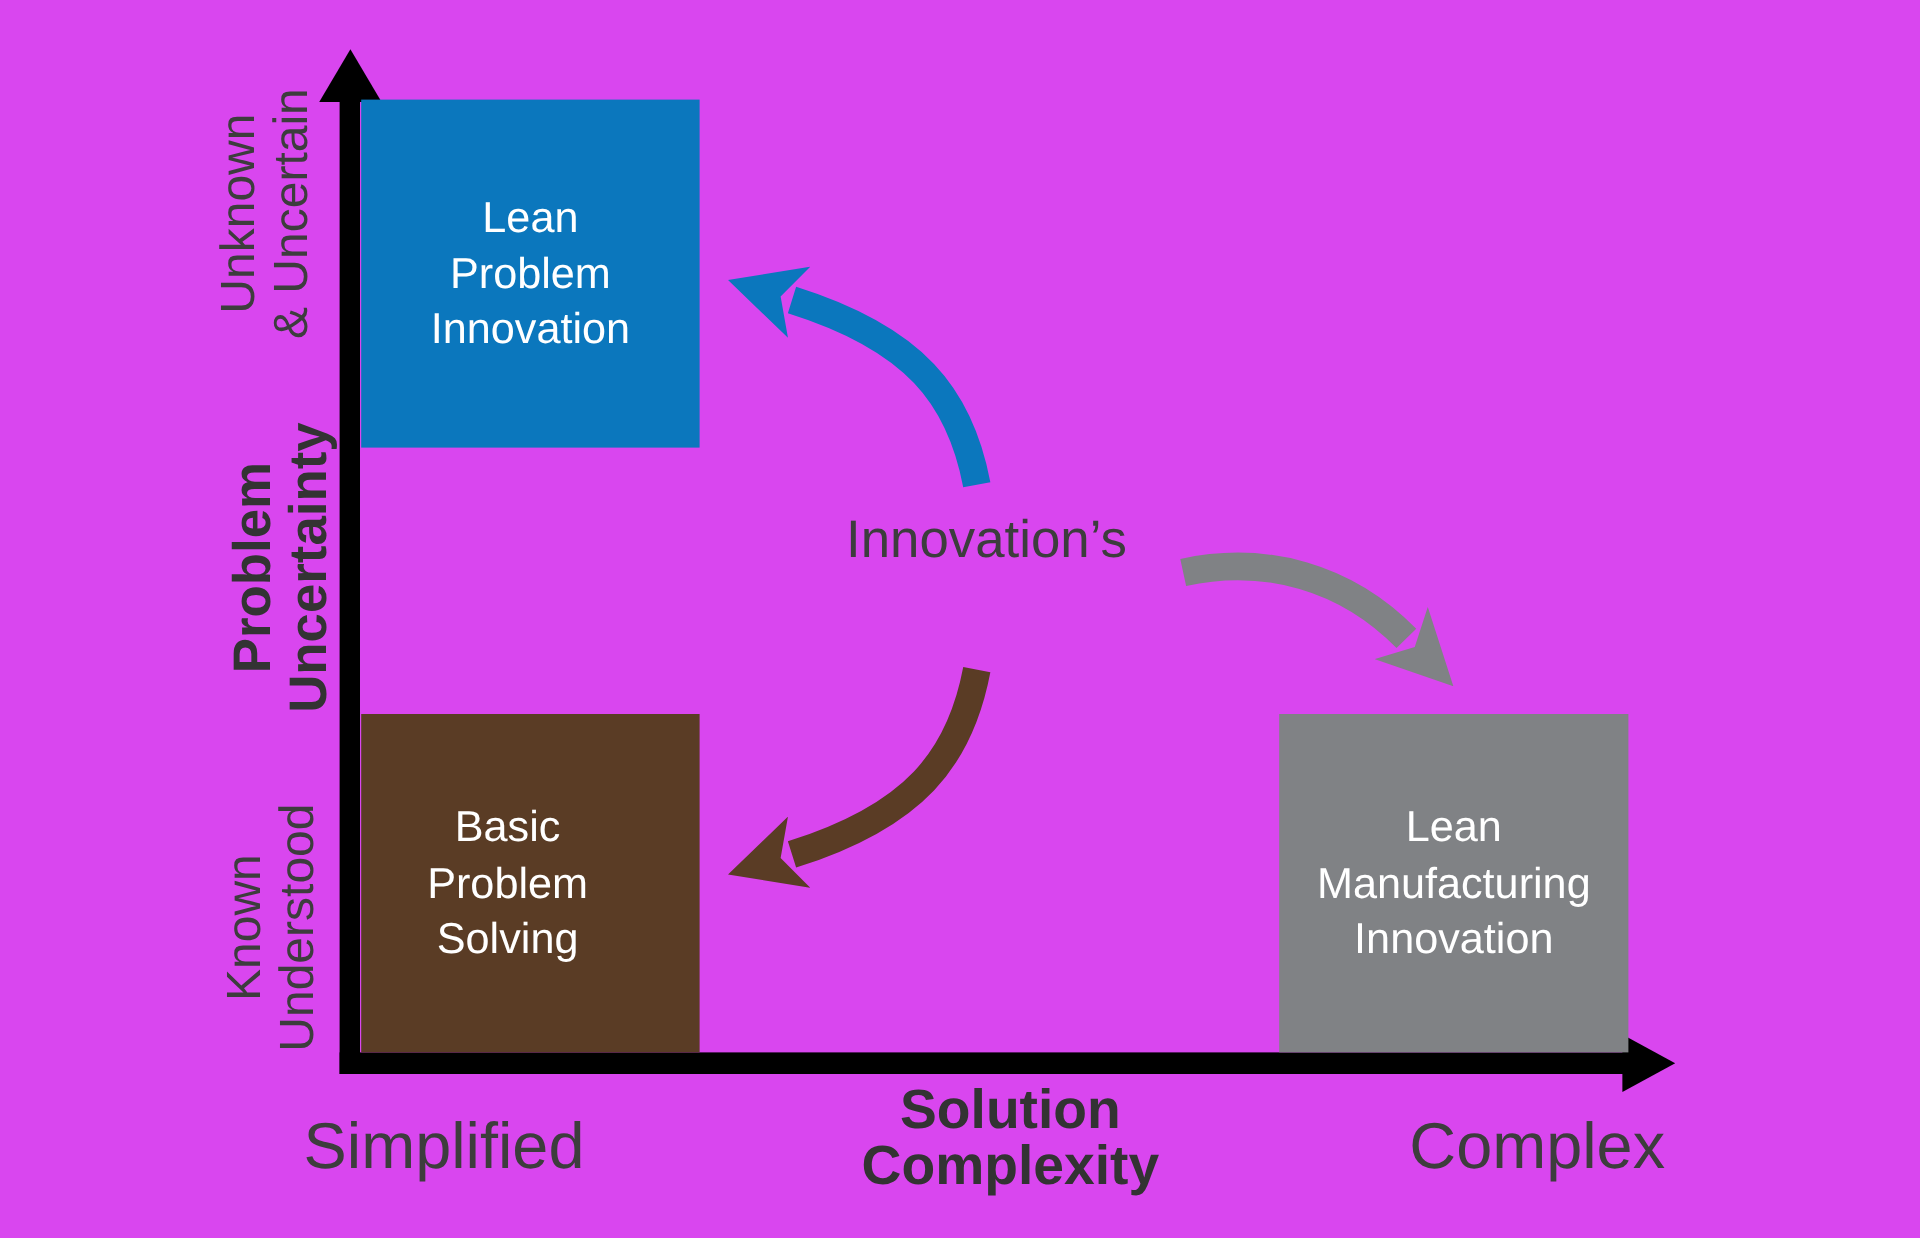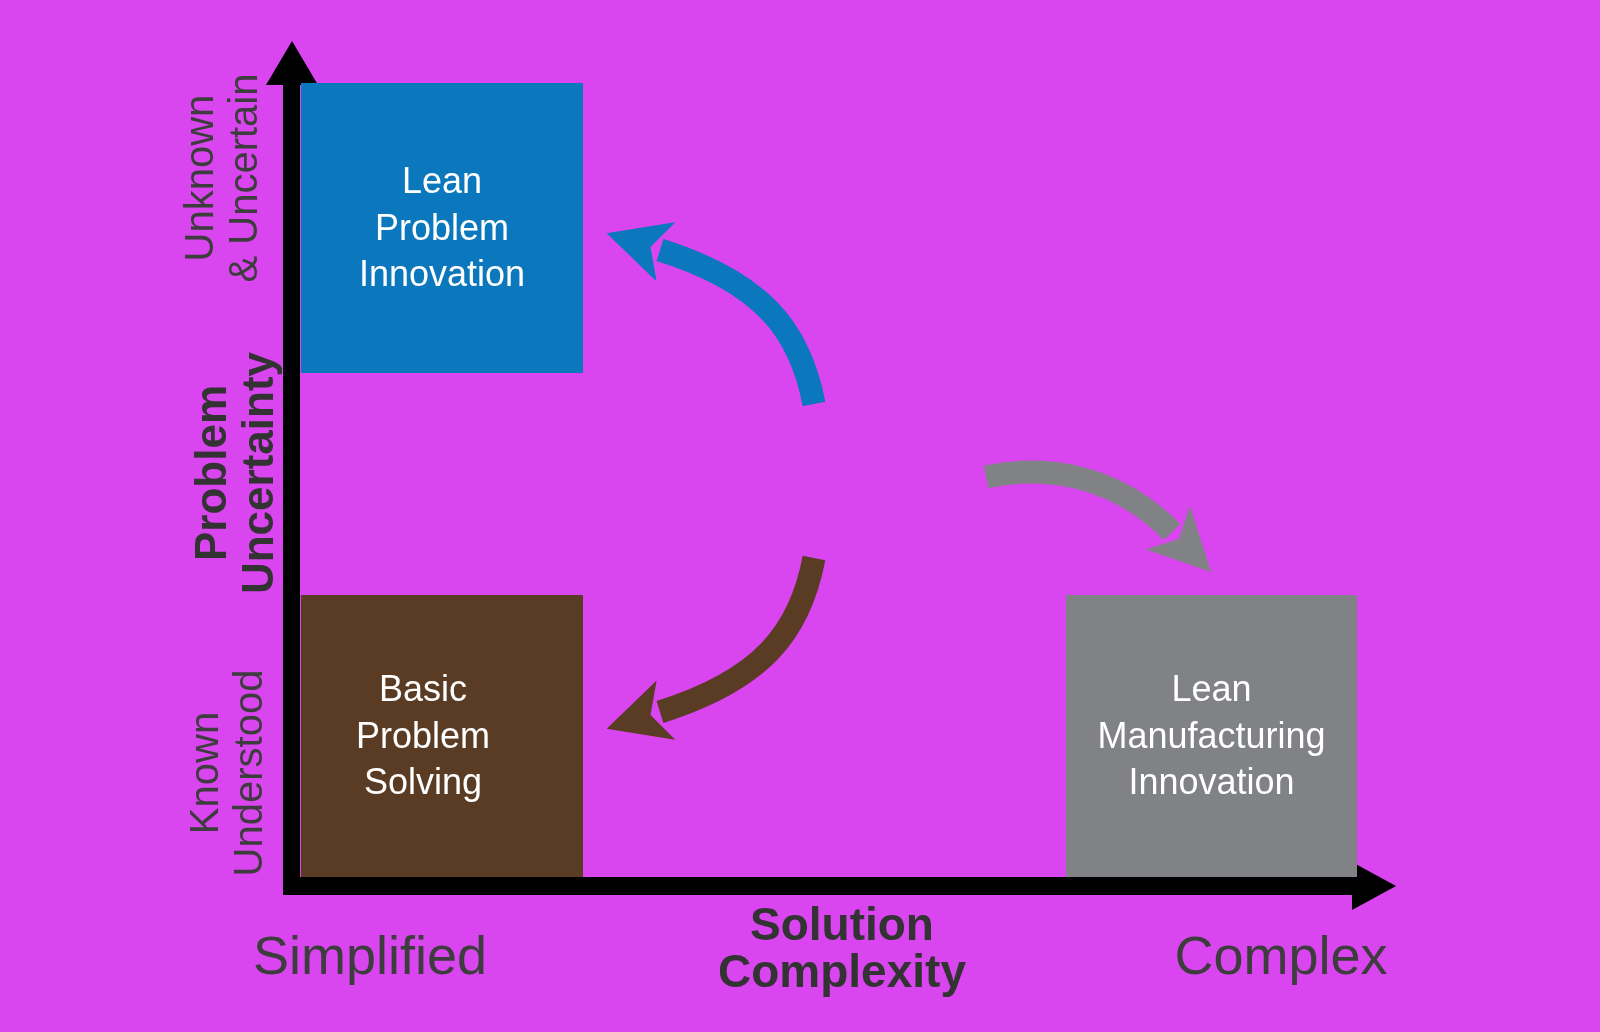--- a/index.html
+++ b/index.html
@@ -117,20 +117,21 @@
     <span>Problem</span>
     <span>Solving</span>
   </div>
   <div class="box-label" id="box-lean-manufacturing">
     <span>Lean</span>
     <span>Manufacturing</span>
     <span>Innovation</span>
   </div>
 
   <div id="title-center">
+    <span>Innovation’s</span>
   </div>
 
   <div class="rot" id="lbl-unknown">
     <span>Unknown</span>
     <span>&amp; Uncertain</span>
   </div>
   <div class="rot" id="lbl-problem">
     <span>Problem</span>
     <span>Uncertainty</span>
   </div>

